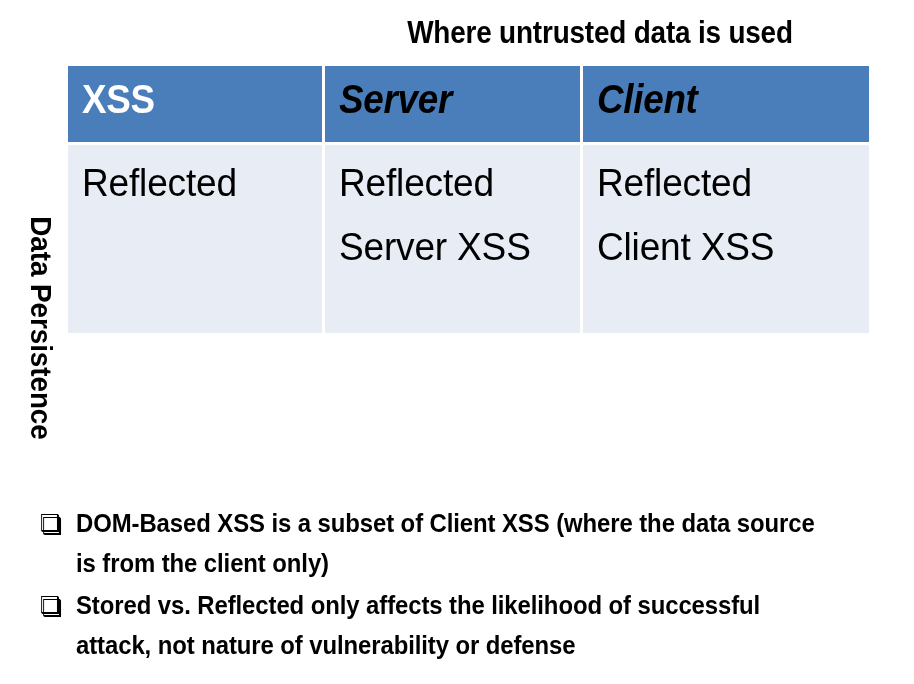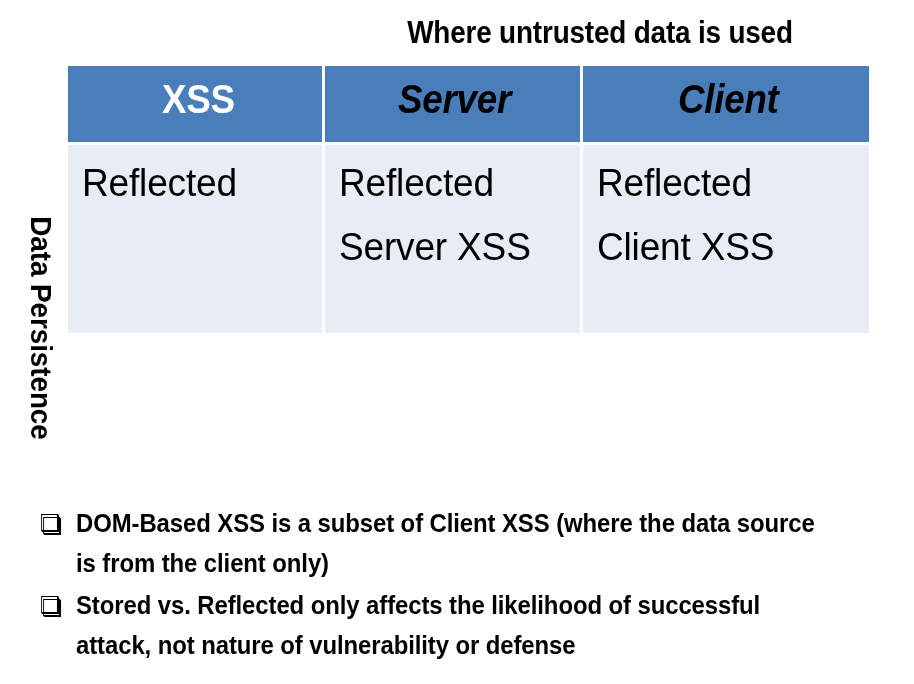--- a/index.html
+++ b/index.html
@@ -82,21 +82,20 @@
   .hdr-row th {
     background: #4A7EBB;
     height: 74px;
     font-family: "Liberation Sans Narrow", "Liberation Sans", sans-serif;
     font-weight: bold;
     font-size: 40px;
     line-height: 62px;
     padding-top: 2px;
     letter-spacing: -0.3px;
     transform: none;
-    text-align: center;
   }
   .hdr-row th .hcell {
     display: inline-block;
     transform: scaleX(0.92);
     transform-origin: left center;
   }
   .hdr-corner { color: #ffffff; }
   .hdr-col    { color: #000000; font-style: italic; }
 
   

